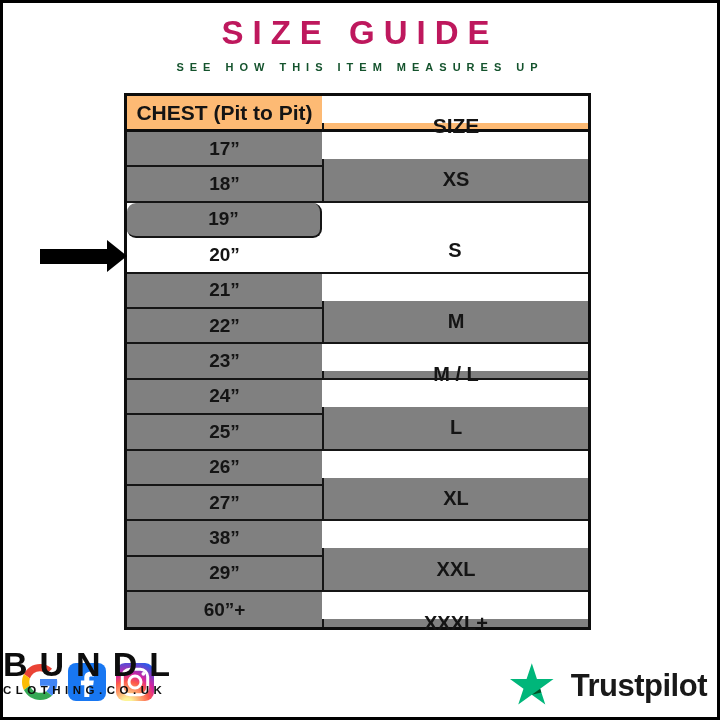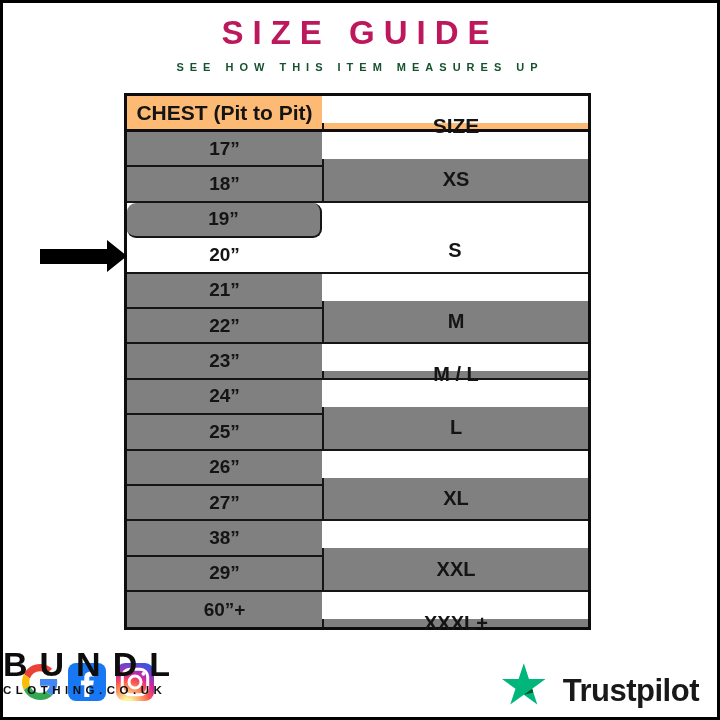--- a/index.html
+++ b/index.html
@@ -43,21 +43,21 @@
                  border-left:20px solid #000; border-top:16px solid transparent; border-bottom:16px solid transparent; }
 
   
   .social { position:absolute; left:19px; top:660px; display:flex; align-items:center; gap:10px; }
   .social svg { display:block; }
 
   .brand { position:absolute; left:0; right:0; top:644px; text-align:left; }
   .brand-name { font-size:34px; font-weight:800; letter-spacing:12px; color:#0d0d0d; line-height:1; }
   .brand-domain { margin-top:3px; font-size:11.5px; font-weight:700; letter-spacing:4.5px; color:#0d0d0d; }
 
-  .trustpilot { position:absolute; right:18px; top:659px; display:flex; align-items:flex-end; gap:17px; }
+  .trustpilot { position:absolute; right:10px; top:659px; display:flex; align-items:center; gap:17px; }
   .trustpilot-label { font-size:31px; font-weight:700; color:#191919; letter-spacing:-0.5px; }
 </style>
 </head>
 <body>
 
 <div class="page">
 
   <div class="title">SIZE GUIDE</div>
   <div class="subtitle">SEE HOW THIS ITEM MEASURES UP</div>
 

